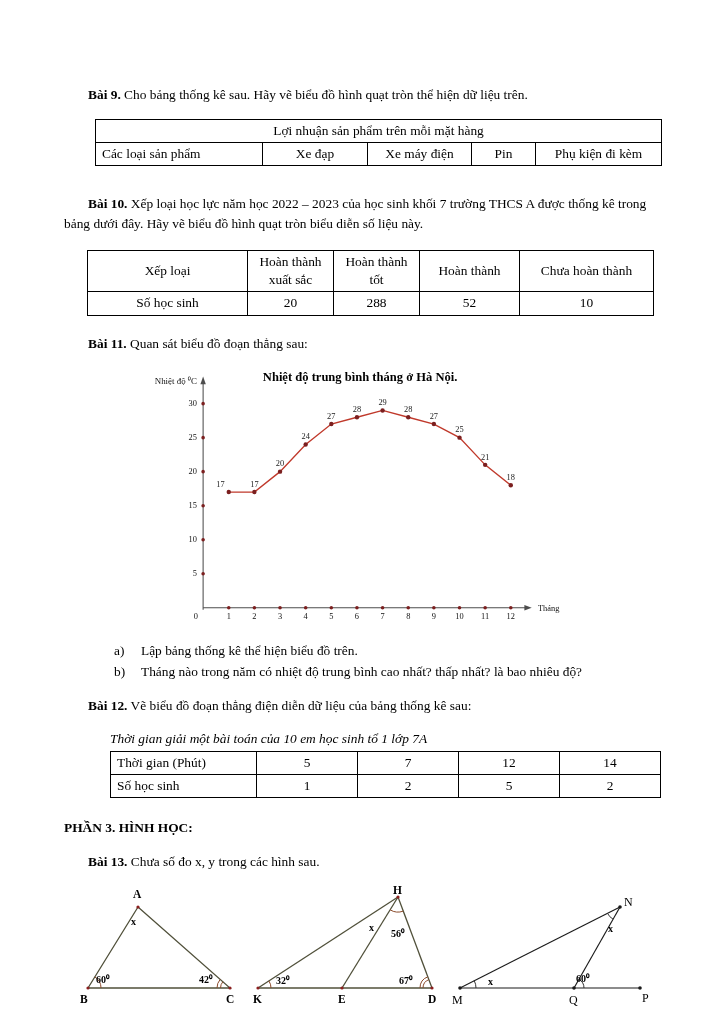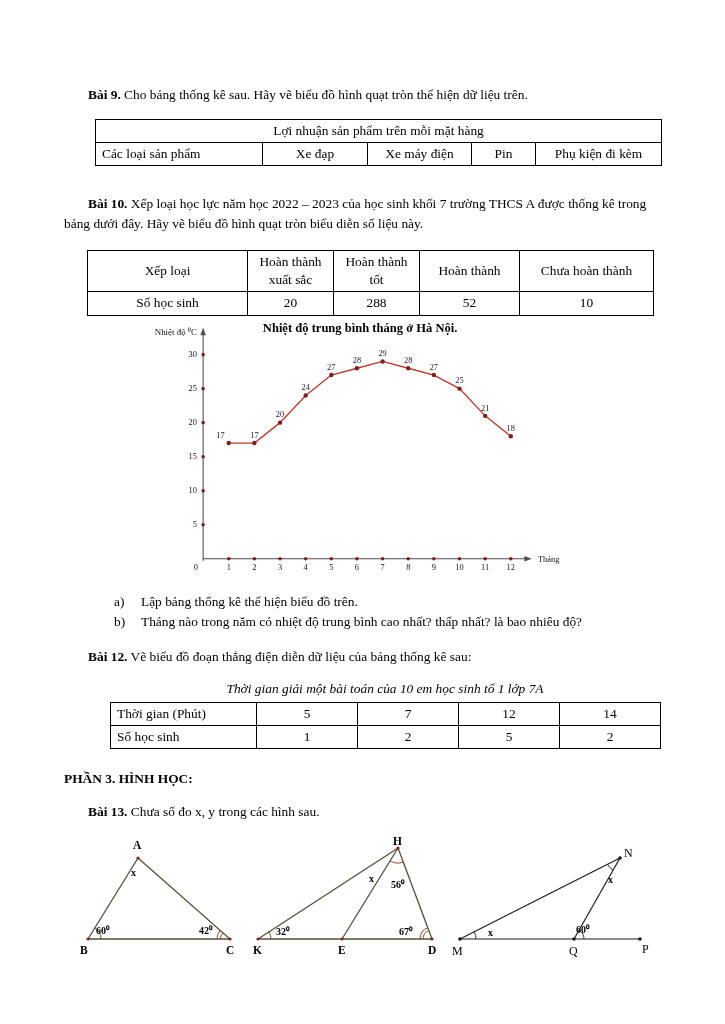--- a/index.html
+++ b/index.html
@@ -23,21 +23,21 @@
   .list-item{display:flex;margin-left:50px;line-height:1.55;}
   .list-item .marker{width:27px;flex:none;}
 
   .chart-wrap{margin:2px 0 0 74px;text-decoration:underline;}
   .c-title{font:bold 12px "Liberation Serif",serif;fill:#000;}
   .c-ylab{font:8.5px "Liberation Serif",serif;fill:#111;}
   .c-tick{font:8px "Liberation Serif",serif;fill:#111;}
   .c-plabel{font:8px "Liberation Serif",serif;fill:#222;}
   .axis{stroke:#4d4d4d;stroke-width:1;}
 
-  .tbl-caption{width:550px;margin:2px 0 0 46px;text-align:center;font-style:italic;line-height:1.4;}
+  .tbl-caption{width:550px;margin:2px 0 0 46px;text-align:left;font-style:italic;line-height:1.4;}
 
   .section{font-weight:bold;margin-top:20px;line-height:1.5;}
 
   .figs{display:flex;justify-content:space-between;align-items:flex-end;margin-top:10px;padding:0 10px 0 14px;}
   .fig{display:flex;flex-direction:column;align-items:center;}
   text.vlab{font:bold 11.5px "Liberation Serif",serif;fill:#000;}
   text.vlab3{font:12px "Liberation Serif",serif;fill:#000;}
   text.alab{font:bold 10px "Liberation Serif",serif;fill:#000;}
   .tri{fill:none;stroke:#50503a;stroke-width:1.3;}
   .seg{stroke:#50503a;stroke-width:1.3;}
@@ -97,20 +97,21 @@
     <tr>
       <td>Số học sinh</td>
       <td>20</td>
       <td>288</td>
       <td>52</td>
       <td>10</td>
     </tr>
   </tbody>
     </table>
 
+  <p class="para mt20"><b>Bài 11.</b><span> Quan sát biểu đồ đoạn thẳng sau:</span></p>
 
   <div class="chart-wrap">
     <svg id="temp-chart" width="440" height="270" viewBox="0 0 420 258">
       <text class="c-ylab" x="56" y="16" text-anchor="end">Nhiệt độ ⁰C</text>
       <text class="c-title" x="212" y="13" text-anchor="middle">Nhiệt độ trung bình tháng ở Hà Nội.</text>
       <line class="axis" x1="62" y1="232" x2="62" y2="16"></line>
       <line class="axis" x1="62" y1="230" x2="370" y2="230"></line>
       <polygon points="62,9 59.4,16.5 64.6,16.5" fill="#4d4d4d"></polygon>
       <polygon points="376,230 369,227.4 369,232.6" fill="#4d4d4d"></polygon>
       <text class="c-tick" x="382" y="233">Tháng</text>

